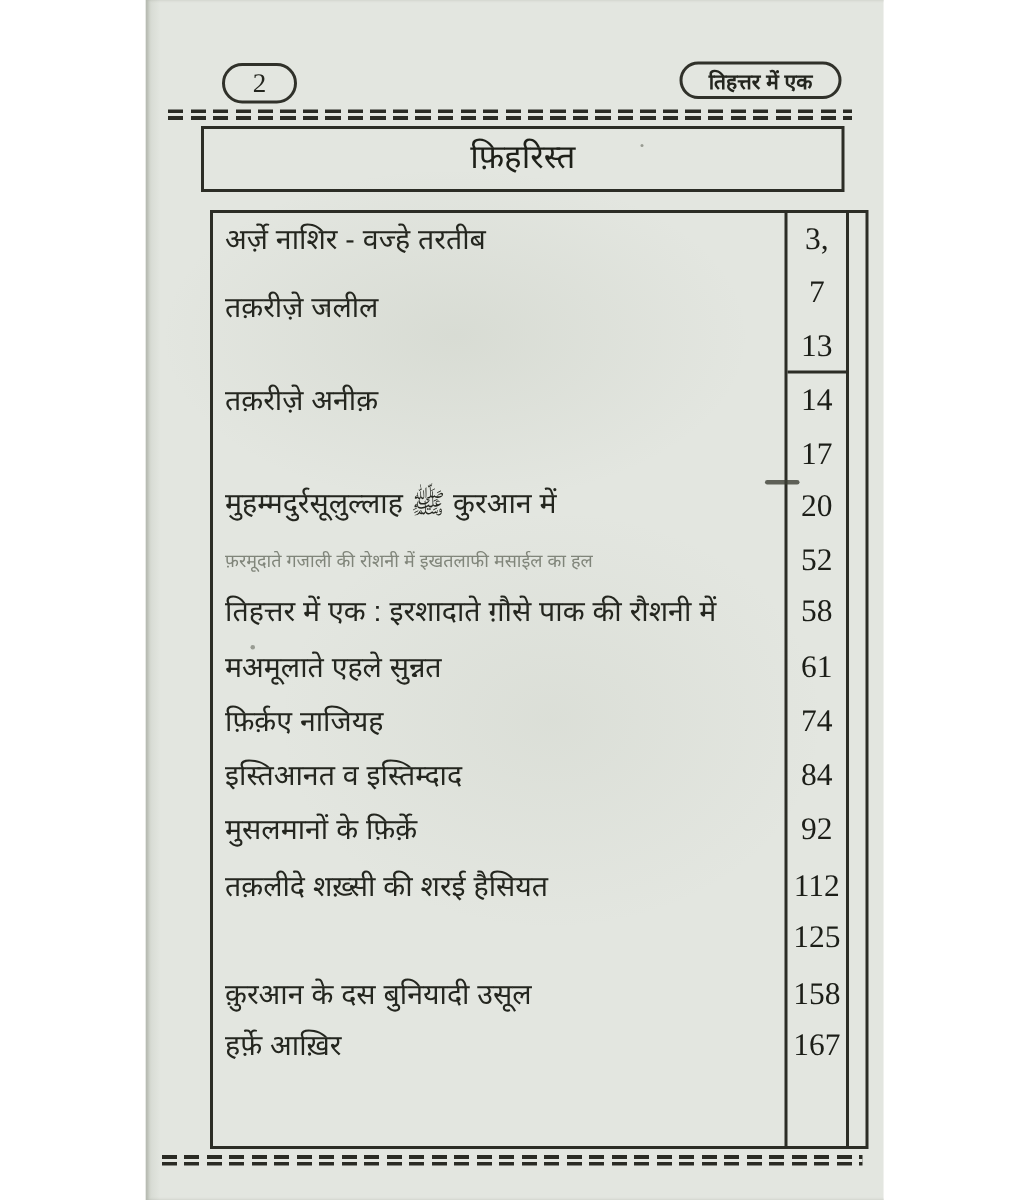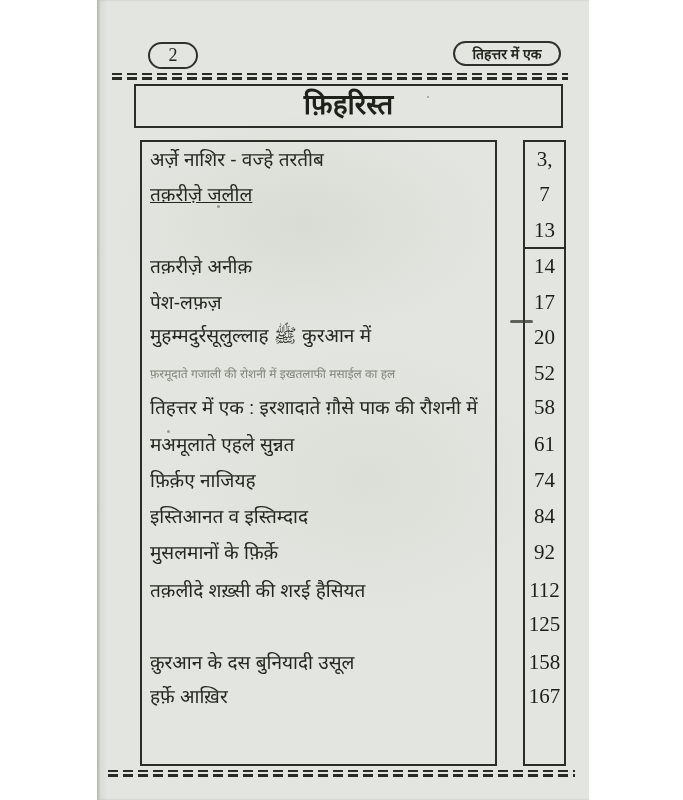--- a/index.html
+++ b/index.html
@@ -52,27 +52,27 @@
   .dash-top{left:15px;top:73px;width:456px;}
   .dash-bottom{left:11px;top:770px;width:467px;}
 
   
   .title-box{
     position:absolute;left:37px;top:84px;width:429px;height:44px;
     border:2px solid #2c2d26;
     display:flex;align-items:center;justify-content:center;
   }
   .title-box .title{
-    font-size:28px;font-weight:bold;color:#1e2019;line-height:1;
+    font-size:22px;font-weight:normal;color:#1e2019;line-height:1;
     padding-bottom:3px;
   }
 
   
   .toc-box{
-    position:absolute;left:43px;top:140px;width:357px;height:626px;
+    position:absolute;left:43px;top:140px;width:439px;height:626px;
     border:2px solid #2c2d26;
   }
   .toc-entry{
     position:absolute;left:8px;right:4px;height:34px;
     display:flex;align-items:center;
     font-size:19px;color:var(--ink);
     white-space:nowrap;overflow:hidden;
   }
   .toc-entry.faint{
     font-size:12px;color:#80857a;font-weight:normal;
@@ -119,28 +119,25 @@
     <div class="dash dash-top"></div>
 
     <div class="title-box">
       <div class="title">फ़िहरिस्त</div>
     </div>
 
     <div class="toc-box" id="toc-box">
         <div class="toc-entry" style="top: 0px;">
           <span>अर्ज़े नाशिर - वज्हे तरतीब</span>
         </div>
-        <div class="toc-entry" style="top: 35px; text-decoration: underline;">
+        <div class="toc-entry" style="top: 45px;">
           <span>तक़रीज़े जलील</span>
         </div>
         <div class="toc-entry" style="top: 107px;">
           <span>तक़रीज़े अनीक़</span>
-        </div>
-        <div class="toc-entry" style="top: 143px;">
-          <span>पेश-लफ़ज़</span>
         </div>
         <div class="toc-entry" style="top: 178px;">
           <span>मुहम्मदुर्रसूलुल्लाह ﷺ कुरआन में</span>
         </div>
         <div class="toc-entry faint" style="top: 214px;">
           <span>फ़रमूदाते गजाली की रोशनी में इखतलाफी मसाईल का हल</span>
         </div>
         <div class="toc-entry" style="top: 248px;">
           <span>तिहत्तर में एक : इरशादाते ग़ौसे पाक की रौशनी में</span>
         </div>

